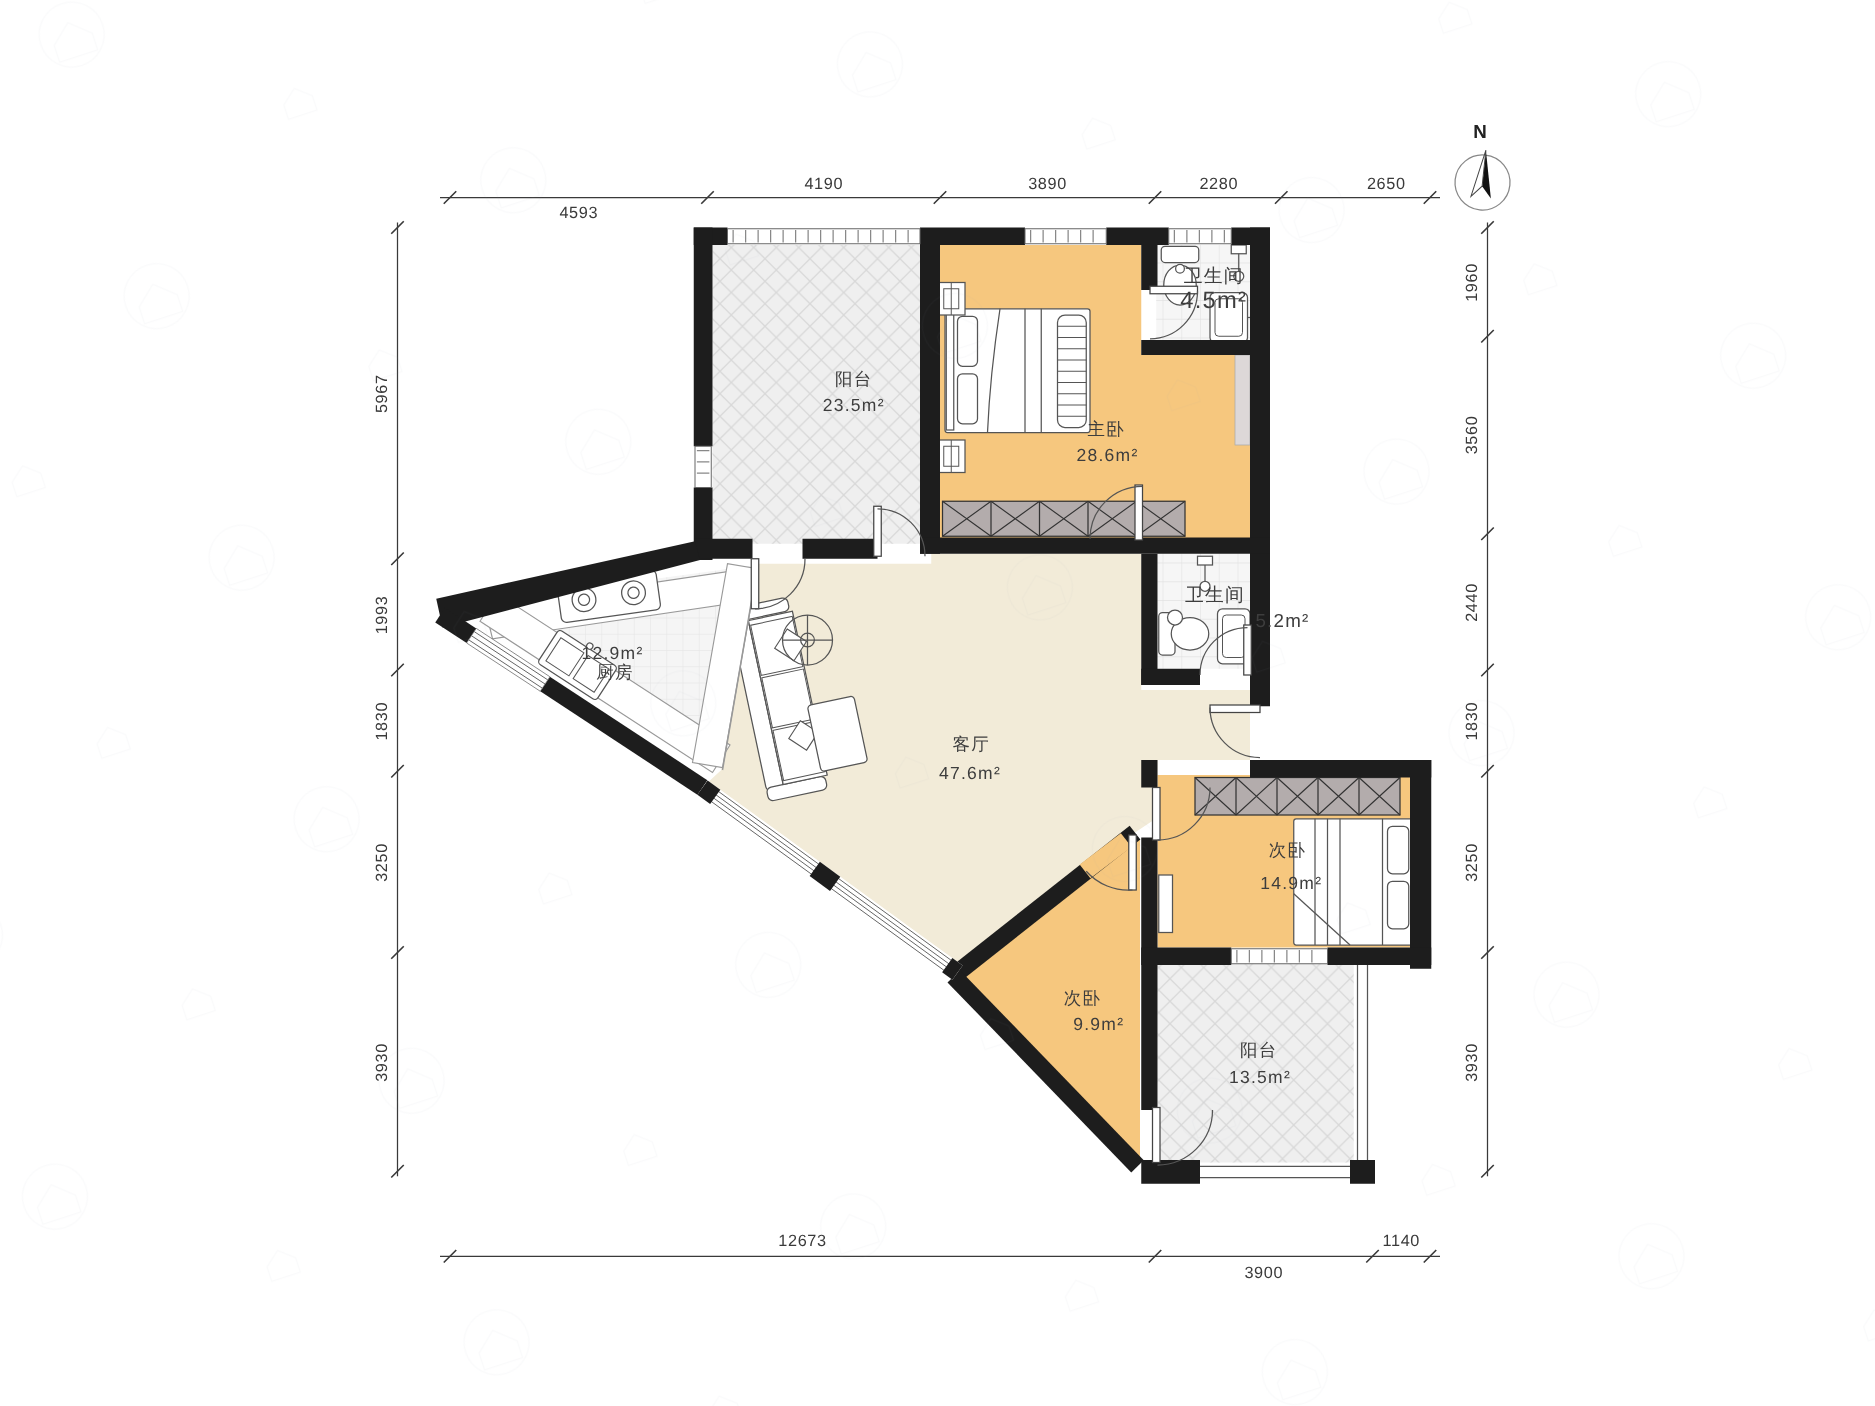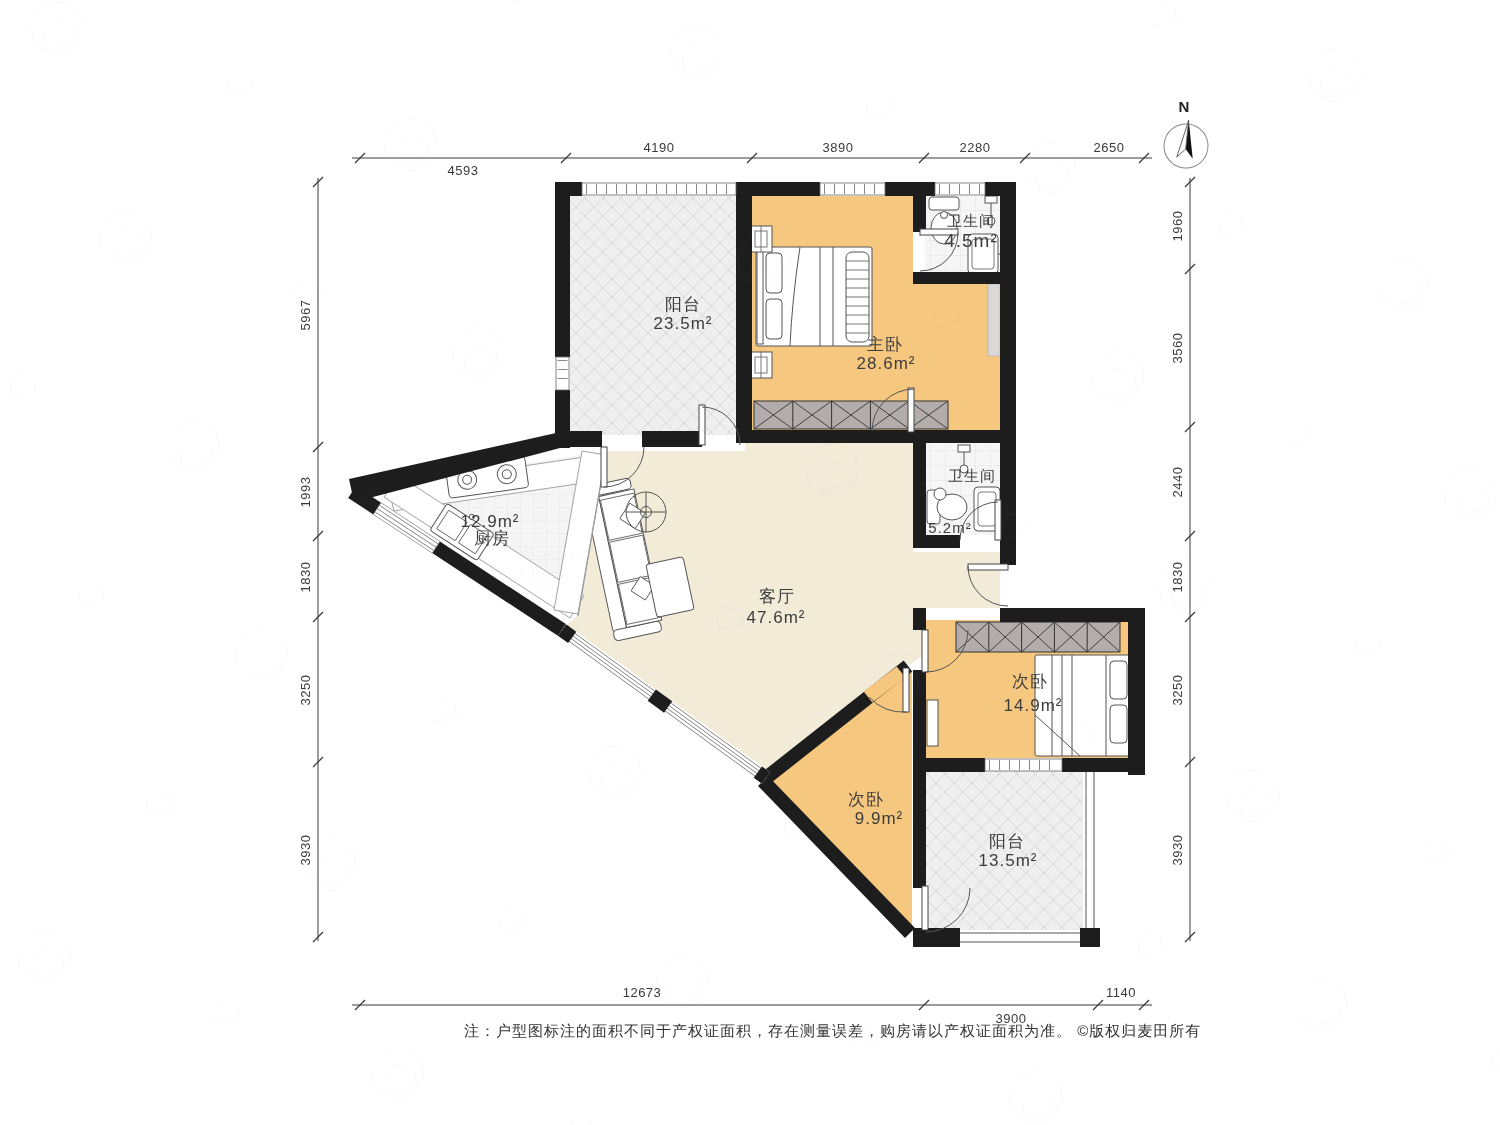--- a/index.html
+++ b/index.html
@@ -1,20 +1,20 @@
 <!DOCTYPE html>
 <html><head>
 <meta charset="utf-8">
 <style>
   html,body{margin:0;padding:0;background:#ffffff;}
   #stage{position:relative;width:1500px;height:1125px;background:#ffffff;overflow:hidden;
          font-family:"Liberation Sans","DejaVu Sans",sans-serif;}
   #plan-svg{position:absolute;left:0;top:0;}
   .lbl{position:absolute;transform:translate(-50%,-50%);white-space:nowrap;
-       font-size:17px;font-weight:500;color:#3d3d3d;letter-spacing:1px;}
+       font-size:14px;font-weight:500;color:#3d3d3d;letter-spacing:1px;}
   .dim{position:absolute;transform:translate(-50%,-50%);white-space:nowrap;
        font-size:13px;color:#3a3a3a;letter-spacing:0.5px;}
   .dim.vert{transform:translate(-50%,-50%) rotate(-90deg);}
   .north-label{position:absolute;transform:translate(-50%,-50%);font-size:15px;font-weight:bold;color:#222;}
   .note{position:absolute;left:464px;top:1022px;font-size:15px;color:#333;letter-spacing:1px;}
 </style>
 </head>
 <body>
 
 <div id="stage">
@@ -334,21 +334,21 @@
   <rect x="0" y="0" width="1500" height="1125" fill="url(#wm)" opacity="0.3" pointer-events="none"></rect>
 </svg>
 
 <div class="lbl" style="left:683px;top:304px;">阳台</div>
 <div class="lbl" style="left:683px;top:324px;">23.5m²</div>
 <div class="lbl" style="left:885px;top:344px;">主卧</div>
 <div class="lbl" style="left:886px;top:364px;">28.6m²</div>
 <div class="lbl" style="left:971px;top:221px;font-size:15px;">卫生间</div>
 <div class="lbl" style="left:971px;top:241px;font-size:19px;">4.5m²</div>
 <div class="lbl" style="left:972px;top:476px;font-size:15px;">卫生间</div>
-<div class="lbl" style="left:950px;top:497px;font-size:15px;margin-top:30px;">5.2m²</div>
+<div class="lbl" style="left:1026px;top:497px;font-size:15px;">5.2m²</div>
 <div class="lbl" style="left:492px;top:501px;margin-top:37px;">厨房</div>
 <div class="lbl" style="left:490px;top:522px;">12.9m²</div>
 <div class="lbl" style="left:777px;top:596px;text-align:right;">客厅</div>
 <div class="lbl" style="left:776px;top:618px;">47.6m²</div>
 <div class="lbl" style="left:1030px;top:681px;">次卧</div>
 <div class="lbl" style="left:1033px;top:706px;">14.9m²</div>
 <div class="lbl" style="left:866px;top:799px;">次卧</div>
 <div class="lbl" style="left:867px;top:819px;margin-left:12px;">9.9m²</div>
 <div class="lbl" style="left:1007px;top:841px;">阳台</div>
 <div class="lbl" style="left:1008px;top:861px;">13.5m²</div>
@@ -370,15 +370,14 @@
 <div class="dim vert" style="left:1177px;top:482px;">2440</div>
 <div class="dim vert" style="left:1177px;top:577px;">1830</div>
 <div class="dim vert" style="left:1177px;top:690px;">3250</div>
 <div class="dim vert" style="left:1177px;top:850px;">3930</div>
 
 <div class="dim" style="left:642px;top:992px;">12673</div>
 <div class="dim" style="left:1011px;top:1018px;">3900</div>
 <div class="dim" style="left:1121px;top:992px;">1140</div>
 
 <div class="north-label" style="left:1184px;top:106px;">N</div>
-<div class="note">注：户型图标注的面积不同于产权证面积，存在测量误差，购房请以产权证面积为准。 ©版权归麦田所有</div>
 
 </div>
 
 </body></html>

